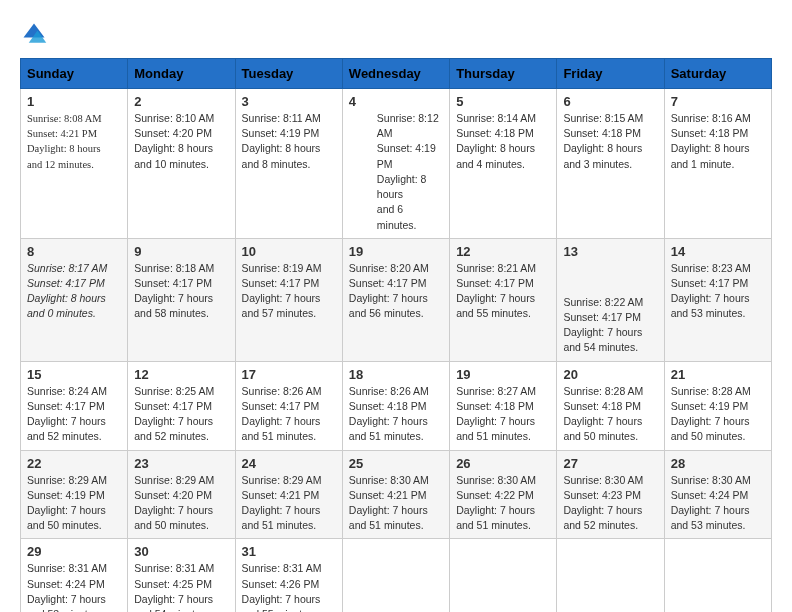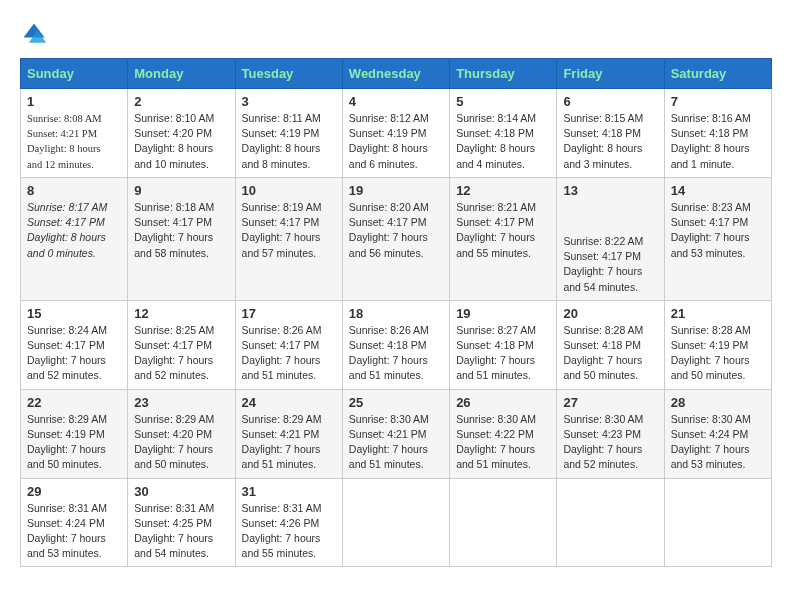--- a/index.html
+++ b/index.html
@@ -49,21 +49,21 @@
       font-size: 16px;
       color: #555;
     }
     .calendar {
       width: 100%;
       border-collapse: collapse;
       border: 1px solid #ccc;
     }
     .calendar th {
       background-color: #2471c8;
-      color: #86efac;
+      color: #000000;
       font-size: 13px;
       font-weight: bold;
       padding: 7px 6px;
       text-align: left;
       border: 1px solid #1a5fa8;
     }
     .calendar td {
       vertical-align: top;
       border: 1px solid #ccc;
       padding: 5px 6px;
@@ -138,21 +138,21 @@
         </td>
         <td>
           <div class="day-number">3</div>
           <div class="day-info" style="white-space: pre-line;">Sunrise: 8:11 AM
 Sunset: 4:19 PM
 Daylight: 8 hours
 and 8 minutes.</div>
         </td>
         <td>
           <div class="day-number">4</div>
-          <div class="day-info" style="white-space: pre-line;">Sunrise: 8:12 AM
+          <div class="day-info" style="white-space: pre-line; margin-left: 28px;">Sunrise: 8:12 AM
 Sunset: 4:19 PM
 Daylight: 8 hours
 and 6 minutes.</div>
         </td>
         <td>
           <div class="day-number">5</div>
           <div class="day-info" style="white-space: pre-line;">Sunrise: 8:14 AM
 Sunset: 4:18 PM
 Daylight: 8 hours
 and 4 minutes.</div>

